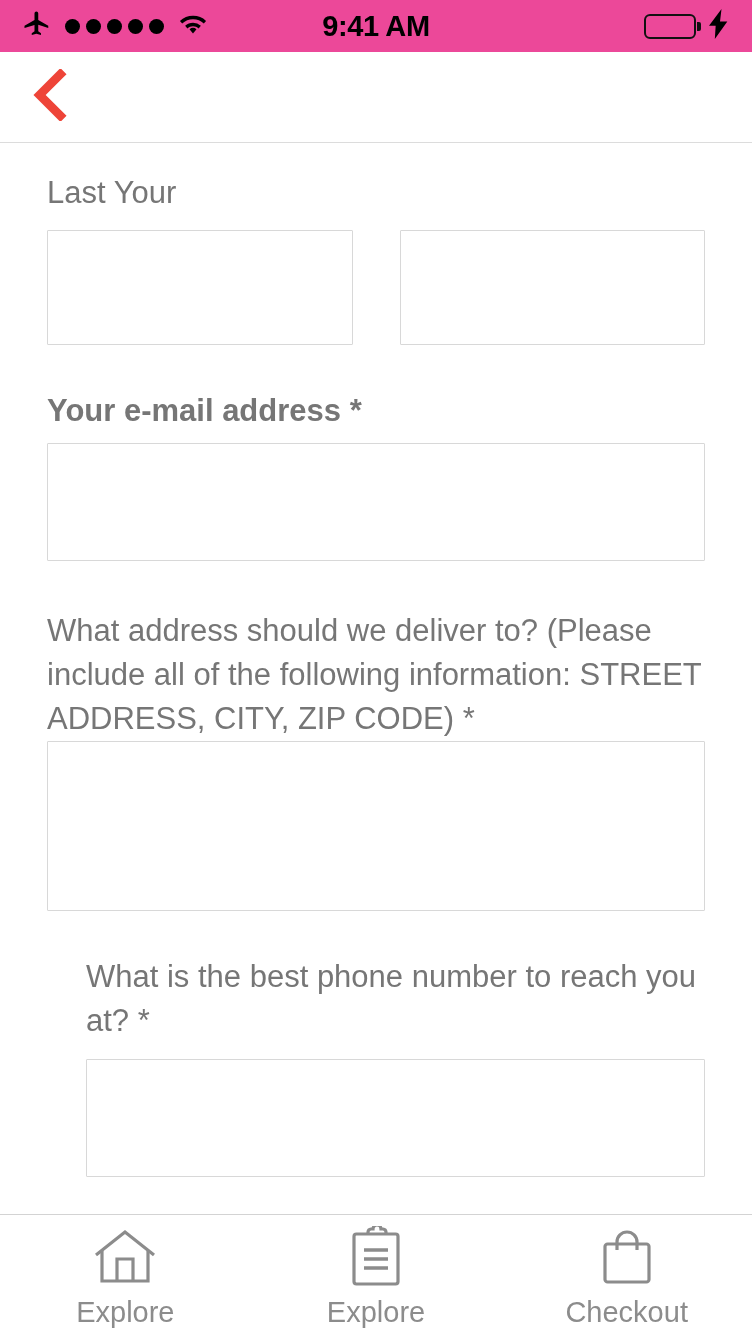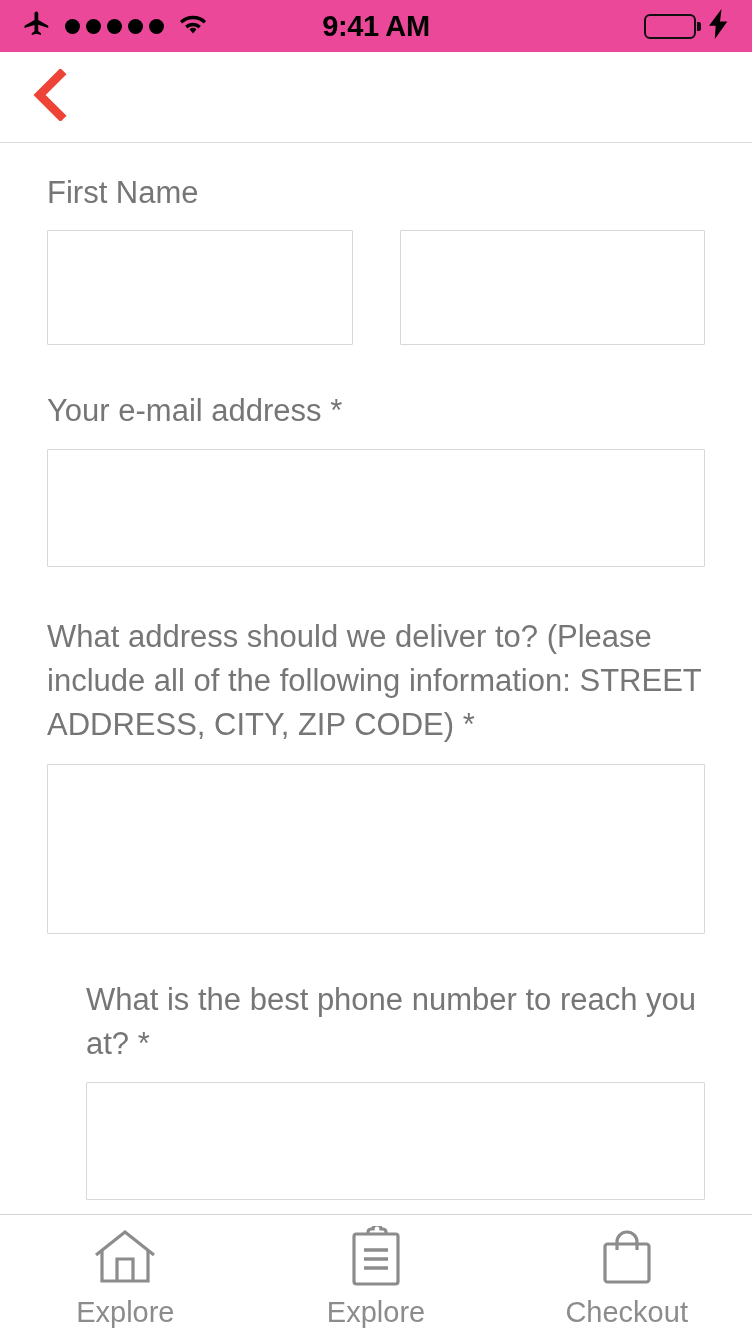--- a/index.html
+++ b/index.html
@@ -99,23 +99,23 @@
   .h-name   { height:115px; }
   .h-email  { height:118px; }
   .h-addr   { height:170px; }
   .h-phone  { height:118px; }
 
   .grp-names { padding-top:28px; }
   .grp-names .label-row { display:flex; gap:47px; margin-bottom:15px; }
   .grp-names .label-row > div { flex:1 1 0; }
 
   .grp        { padding-top:44px; }
-  .grp .lbl   { margin-bottom:16px; }
+  .grp .lbl   { margin-bottom:10px;font-weight:bold; }
   .grp-addr   { padding-top:48px; }
-  .grp-addr .lbl { margin-bottom:17px; }
+  .grp-addr .lbl { }
   .grp-phone  { padding-top:44px;margin-left:39px; }
   .grp-phone .lbl { margin-bottom:16px; }
 
   
   .tabbar {
     flex:0 0 120px; height:120px;
     border-top:1px solid #d3d3d3;
     display:flex; align-items:stretch;
     background:#ffffff;
   }
@@ -185,21 +185,21 @@
         </svg>
       </span>
     </div>
   </div>
 
   <div class="form">
 
     <div class="grp-names">
       <div class="label-row">
         <div class="field-label">
-          <span>First Name</span>
+          <span>Last Your</span>
           <span class="req"></span>
         </div>
       </div>
       <div class="row-2">
         <div class="col">
           <input class="txt-input h-name" type="text" value="" style="">
         </div>
         <div class="col">
           <input class="txt-input h-name" type="text" value="" style="">
         </div>

